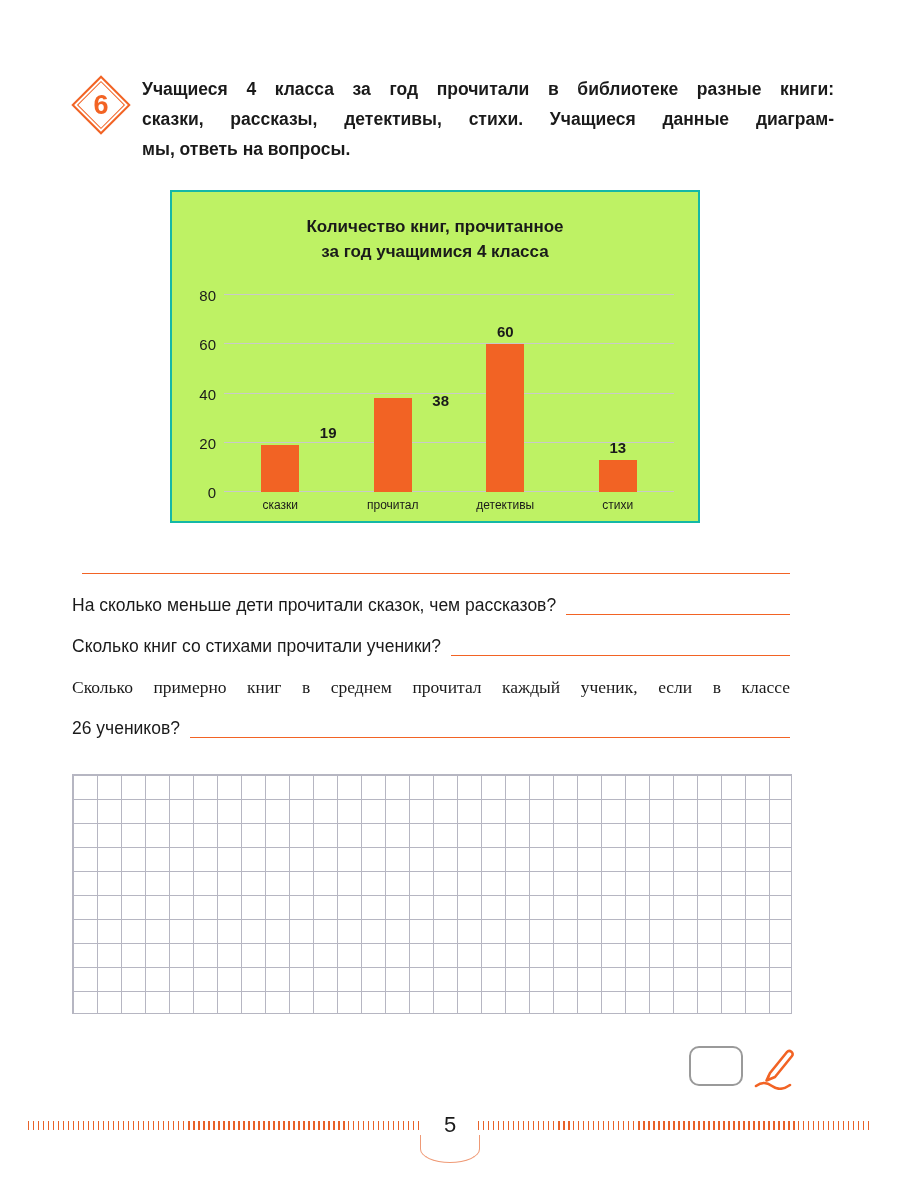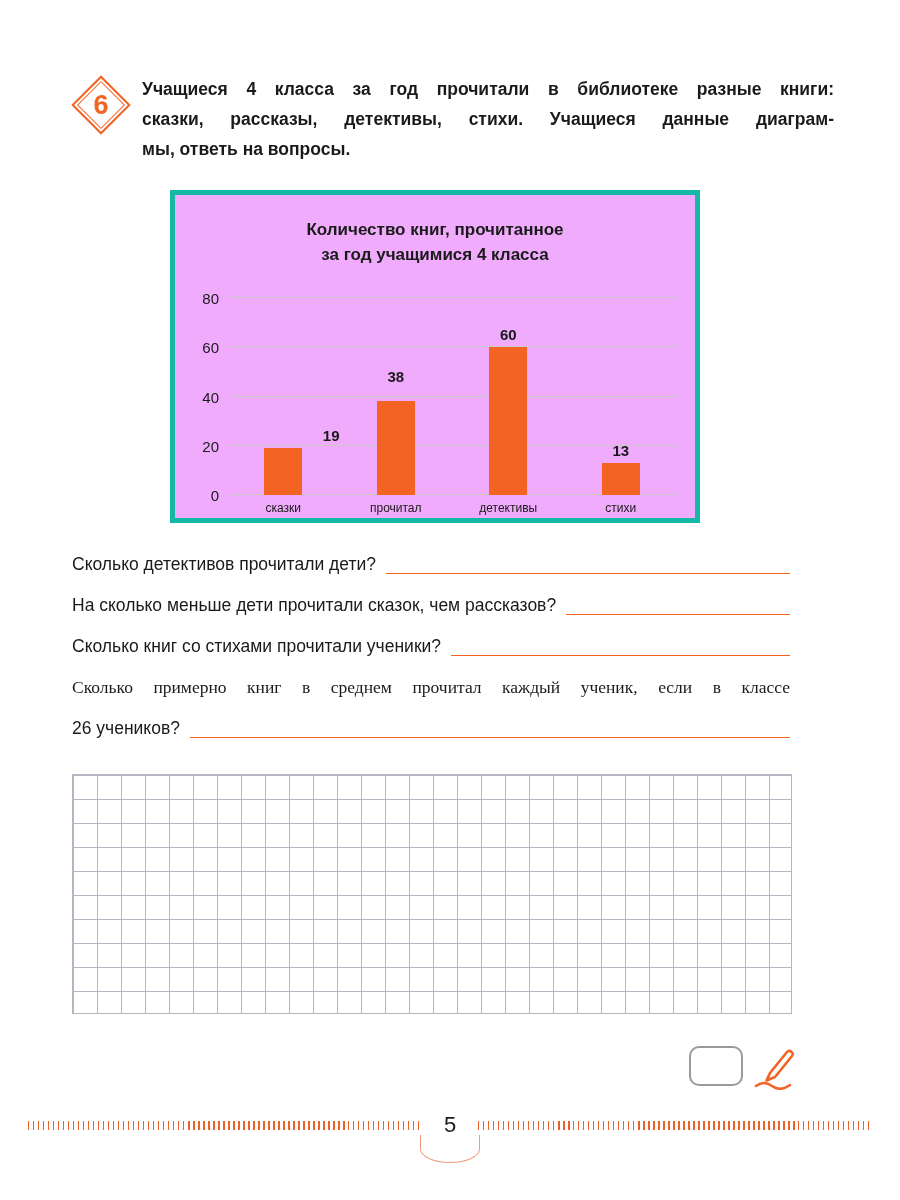--- a/index.html
+++ b/index.html
@@ -12,21 +12,21 @@
   .task-badge { position:relative; width:58px; height:58px; flex:none; margin-top:2px; }
   .task-badge .d1 { position:absolute; inset:8px; border:2.5px solid #f26324; transform:rotate(45deg); }
   .task-badge .d2 { position:absolute; inset:12px; border:1.5px solid #f26324; transform:rotate(45deg); }
   .task-badge .num { position:absolute; inset:0; display:flex; align-items:center; justify-content:center;
                      color:#f26324; font-weight:bold; font-size:27px; }
   .task-text { flex:1; font-weight:bold; font-size:17.5px; line-height:30px; }
   .task-text .jl { text-align:justify; text-align-last:justify; }
 
   
   .chart-box { position:absolute; top:190px; left:170px; width:530px; height:333px;
-               border:5px solid #14b8a6; background:#f0abfc; }
+               border:2px solid #14b8a6; background:#bef264; }
   .chart-title { margin-top:22px; text-align:center; font-weight:bold; font-size:17px; line-height:25px; }
   .chart-plot { position:absolute; left:52px; top:103px; width:450px; height:197px; }
   .gridline { position:absolute; left:0; right:0; height:1px; background:#c9c9c9; }
   .ytick { position:absolute; left:-50px; width:42px; text-align:right; font-size:15px; color:#1a1a1a; }
   .col { position:absolute; bottom:0; height:100%; }
   .bar { position:absolute; bottom:0; left:50%; transform:translateX(-50%); width:38px; }
   .bar-val { position:absolute; left:0; width:100%; text-align:center; font-weight:bold; font-size:15px; }
   .xtick { position:absolute; top:calc(100% + 6px); left:0; width:100%; text-align:center; font-size:12px; }
 
   
@@ -93,39 +93,38 @@
         <div class="ytick" style="bottom: 138.75px;">60</div>
         <div class="gridline" style="bottom: 197px;"></div>
         <div class="ytick" style="bottom: 188px;">80</div>
         <div class="col" style="left: 0px; width: 112.5px;">
           <div class="bar" style="height: 46.7875px; background: rgb(242, 99, 36);"></div>
           <div class="bar-val" style="bottom: 50.7875px; text-align: right;">19</div>
           <div class="xtick">сказки</div>
         </div>
         <div class="col" style="left: 112.5px; width: 112.5px;">
           <div class="bar" style="height: 93.575px; background: rgb(242, 99, 36);"></div>
-          <div class="bar-val" style="bottom: 110px;">38</div>
+          <div class="bar-val" style="bottom: 83px; text-align: right;">38</div>
           <div class="xtick">прочитал</div>
         </div>
         <div class="col" style="left: 225px; width: 112.5px;">
           <div class="bar" style="height: 147.75px; background: rgb(242, 99, 36);"></div>
           <div class="bar-val" style="bottom: 151.75px;">60</div>
           <div class="xtick">детективы</div>
         </div>
         <div class="col" style="left: 337.5px; width: 112.5px;">
           <div class="bar" style="height: 32.0125px; background: rgb(242, 99, 36);"></div>
           <div class="bar-val" style="bottom: 36.0125px;">13</div>
           <div class="xtick">стихи</div>
         </div>
       </div>
   </div>
 
   <div class="questions">
     <div class="q-row">
-      <span>Сколько детективов прочитали дети?</span>
       <span class="answer-line"></span>
     </div>
     <div class="q-row">
       <span>На сколько меньше дети прочитали сказок, чем рассказов?</span>
       <span class="answer-line"></span>
     </div>
     <div class="q-row">
       <span>Сколько книг со стихами прочитали ученики?</span>
       <span class="answer-line"></span>
     </div>

